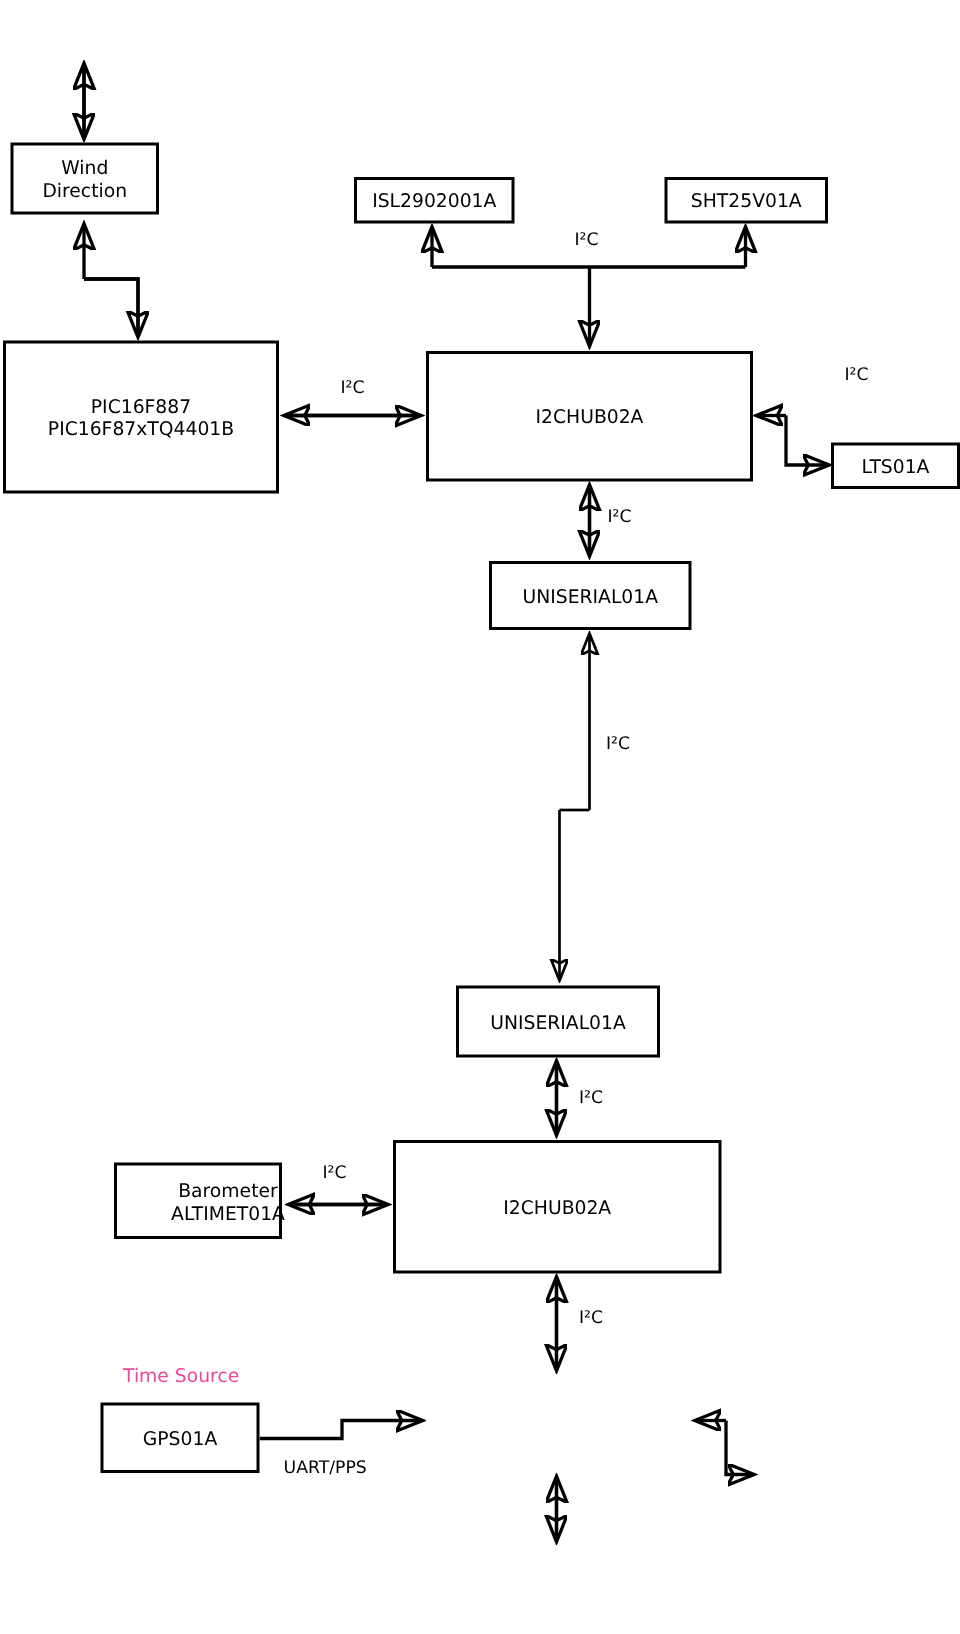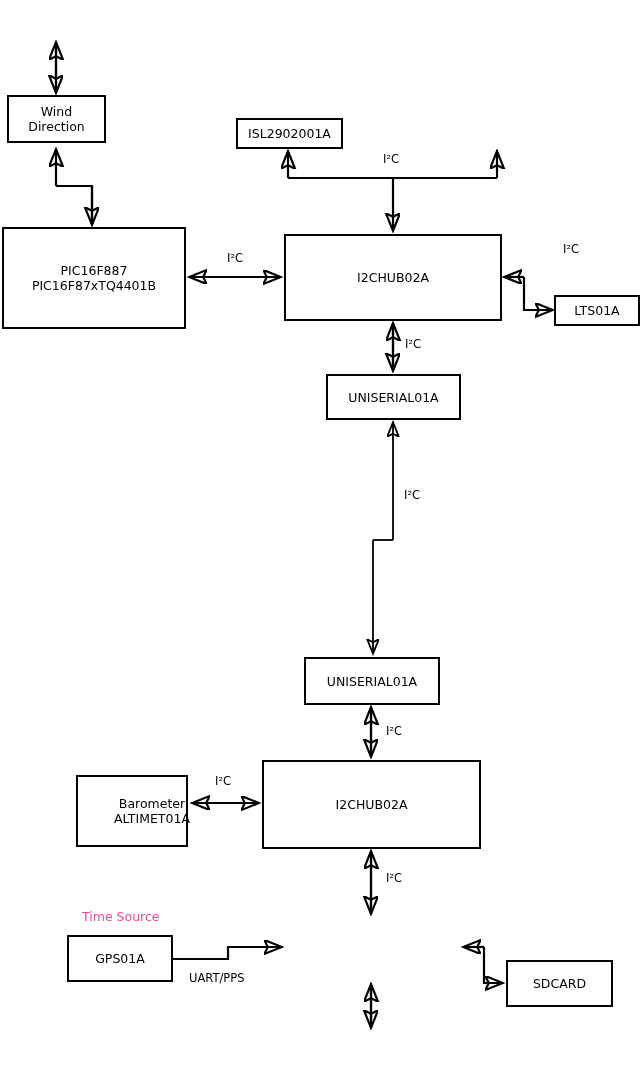--- a/index.html
+++ b/index.html
@@ -125,54 +125,54 @@
 
   <div class="node" style="left:2px; top:227px; width:184px; height:102px;">
     <span class="ln">PIC16F887</span>
     <span class="ln">PIC16F87xTQ4401B</span>
   </div>
 
   <div class="node" style="left:236px; top:118px; width:107px; height:31px;">
     <span class="ln">ISL2902001A</span>
   </div>
 
+  <div class="node" style="left:443px; top:118px; width:109px; height:31px;">
+    <span class="ln">SHT25V01A</span>
+  </div>
 
   <div class="node" style="left:284px; top:234px; width:218px; height:87px;">
     <span class="ln">I2CHUB02A</span>
   </div>
 
   <div class="node" style="left:554px; top:295px; width:86px; height:31px;">
     <span class="ln">LTS01A</span>
   </div>
 
   <div class="node" style="left:326px; top:374px; width:135px; height:46px;">
     <span class="ln">UNISERIAL01A</span>
   </div>
 
   <div class="node" style="left:304px; top:657px; width:136px; height:48px;">
     <span class="ln">UNISERIAL01A</span>
   </div>
 
-  <div class="node" style="left:76px; top:775px; width:112px; height:72px;padding-left:40px;">
+  <div class="node" style="left:76px; top:775px; width:112px; height:51px;padding-left:40px;">
     <span class="ln">Barometer</span>
     <span class="ln">ALTIMET01A</span>
   </div>
 
   <div class="node" style="left:262px; top:760px; width:219px; height:89px;">
     <span class="ln">I2CHUB02A</span>
   </div>
 
   <div class="node" style="left:67px; top:935px; width:106px; height:47px;">
     <span class="ln">GPS01A</span>
   </div>
 
 
-  <div class="node" style="left:506px; top:960px; width:107px; height:47px;">
-    <span class="ln">SDCARD</span>
-  </div>
 
 
   <div class="edge-label" style="left:383px; top:153px;">I²C</div>
 
   <div class="edge-label" style="left:227px; top:252px;">I²C</div>
 
   <div class="edge-label" style="left:563px; top:243px;">I²C</div>
 
   <div class="edge-label" style="left:405px; top:338px;">I²C</div>
 

